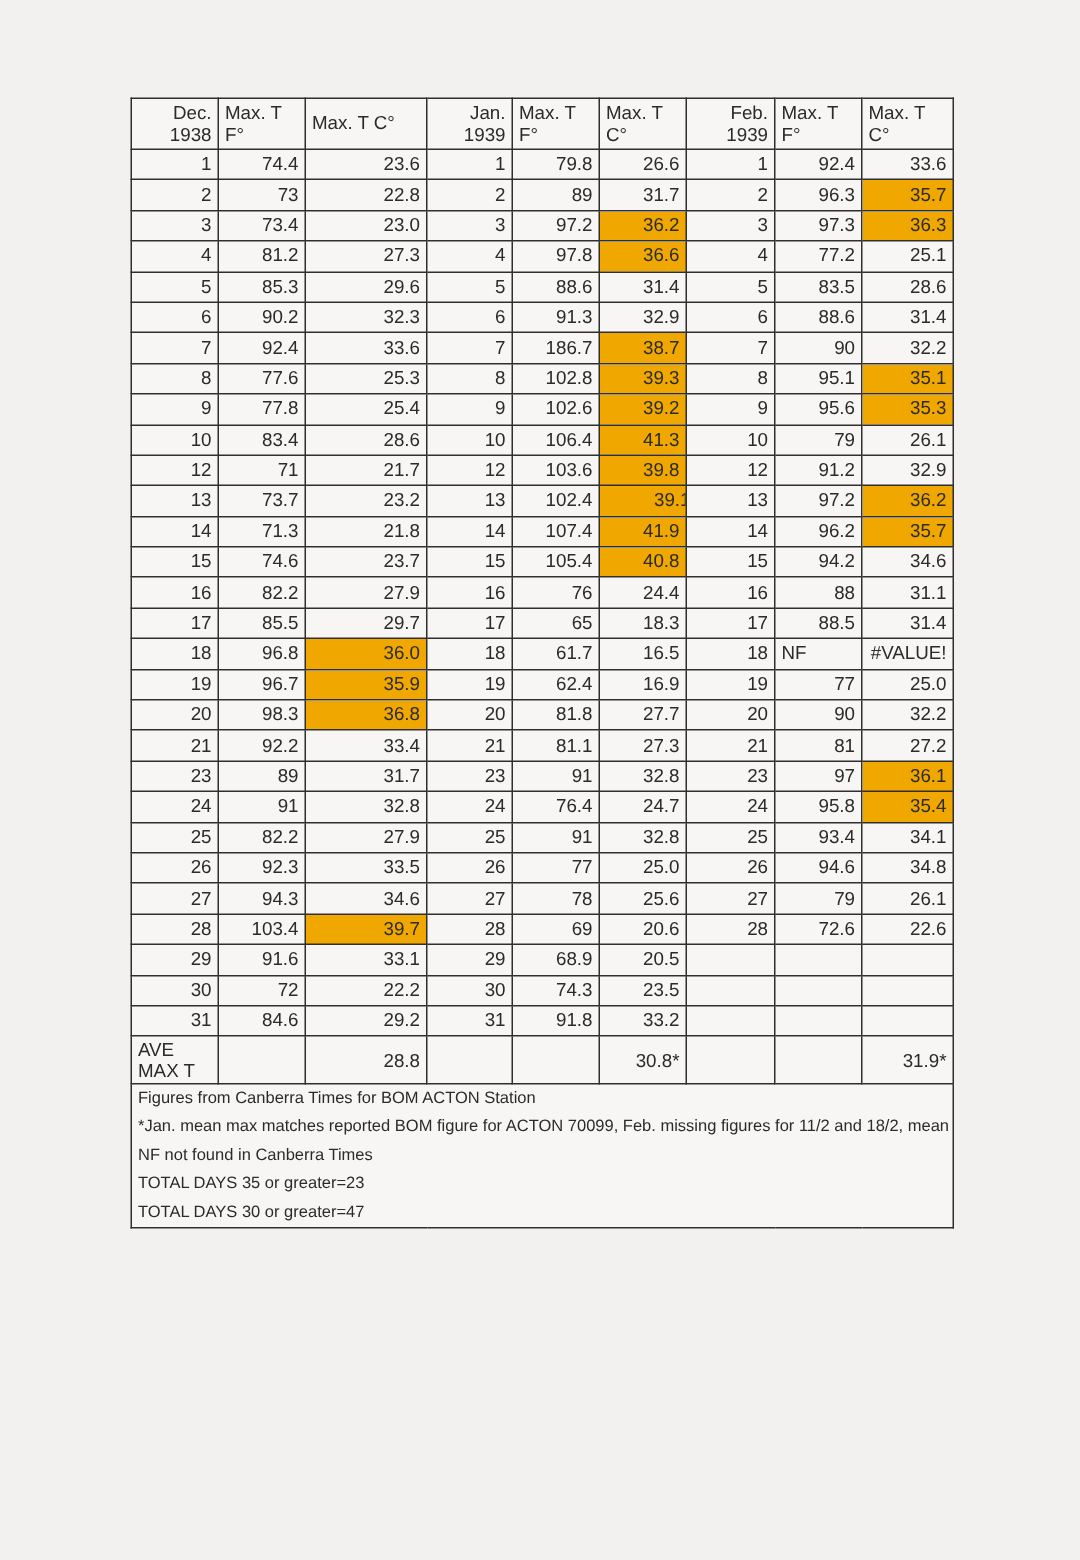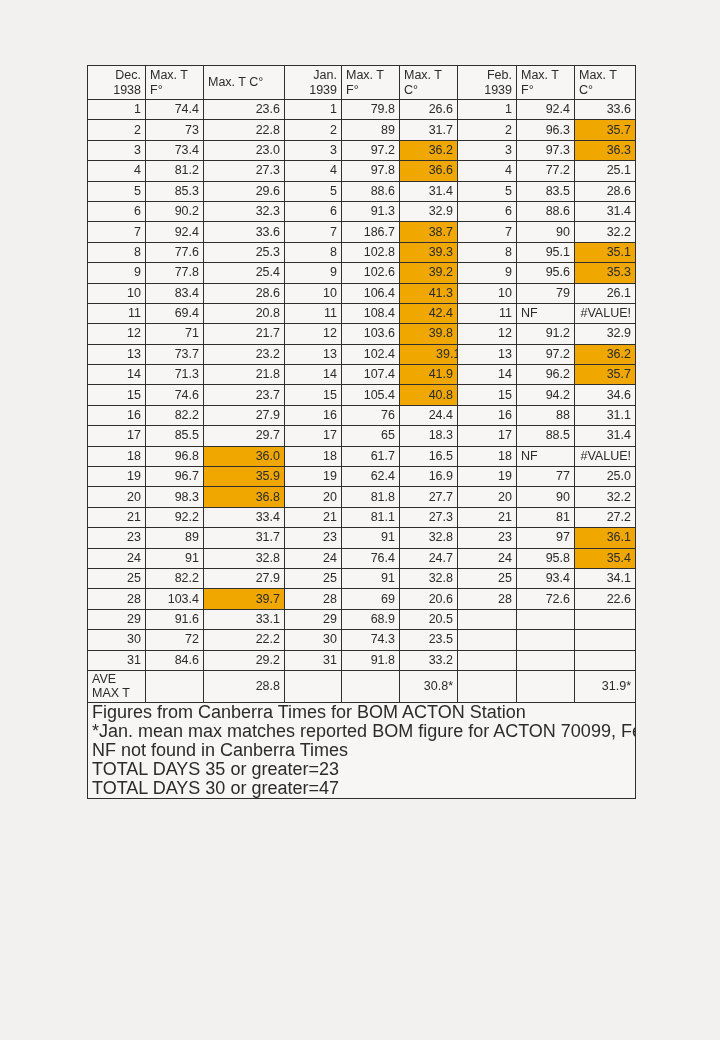--- a/index.html
+++ b/index.html
@@ -34,21 +34,21 @@
   tr.hdr td.hdr-l { text-align: left; }
   tr.hdr td.hdr-r { text-align: right; }
   tr.ave td { height: 31px; line-height: 14px; }
   td.hl { background: #f0a800; }
   td.notes {
     text-align: left;
     padding: 2px 4px 3px 4px;
     line-height: 16.5px;
     white-space: normal;
     height: auto;
-    font-size: 18px;
+    font-size: 11px;
   }
   .note-line { display: block; }
 </style>
 </head>
 <body>
 
 <table class="data">
   <colgroup>
     <col style="width:58px">
       <col style="width:58px">
@@ -177,31 +177,20 @@
         <td class="num">83.4</td>
         <td class="num">28.6</td>
         <td class="num">10</td>
         <td class="num">106.4</td>
         <td class="num hl" style="background: rgb(240, 168, 0);">41.3</td>
         <td class="num">10</td>
         <td class="num">79</td>
         <td class="num">26.1</td>
       </tr>
       <tr>
-        <td class="num">11</td>
-        <td class="num">69.4</td>
-        <td class="num">20.8</td>
-        <td class="num">11</td>
-        <td class="num">108.4</td>
-        <td class="num hl" style="background: rgb(240, 168, 0);">42.4</td>
-        <td class="num">11</td>
-        <td class="lft">NF</td>
-        <td class="num">#VALUE!</td>
-      </tr>
-      <tr>
         <td class="num">12</td>
         <td class="num">71</td>
         <td class="num">21.7</td>
         <td class="num">12</td>
         <td class="num">103.6</td>
         <td class="num hl" style="background: rgb(240, 168, 0);">39.8</td>
         <td class="num">12</td>
         <td class="num">91.2</td>
         <td class="num">32.9</td>
       </tr>
@@ -329,20 +318,42 @@
       <tr>
         <td class="num">25</td>
         <td class="num">82.2</td>
         <td class="num">27.9</td>
         <td class="num">25</td>
         <td class="num">91</td>
         <td class="num">32.8</td>
         <td class="num">25</td>
         <td class="num">93.4</td>
         <td class="num">34.1</td>
+      </tr>
+      <tr>
+        <td class="num">26</td>
+        <td class="num">92.3</td>
+        <td class="num">33.5</td>
+        <td class="num">26</td>
+        <td class="num">77</td>
+        <td class="num">25.0</td>
+        <td class="num">26</td>
+        <td class="num">94.6</td>
+        <td class="num">34.8</td>
+      </tr>
+      <tr>
+        <td class="num">27</td>
+        <td class="num">94.3</td>
+        <td class="num">34.6</td>
+        <td class="num">27</td>
+        <td class="num">78</td>
+        <td class="num">25.6</td>
+        <td class="num">27</td>
+        <td class="num">79</td>
+        <td class="num">26.1</td>
       </tr>
       <tr>
         <td class="num">28</td>
         <td class="num">103.4</td>
         <td class="num hl" style="background: rgb(240, 168, 0);">39.7</td>
         <td class="num">28</td>
         <td class="num">69</td>
         <td class="num">20.6</td>
         <td class="num">28</td>
         <td class="num">72.6</td>

